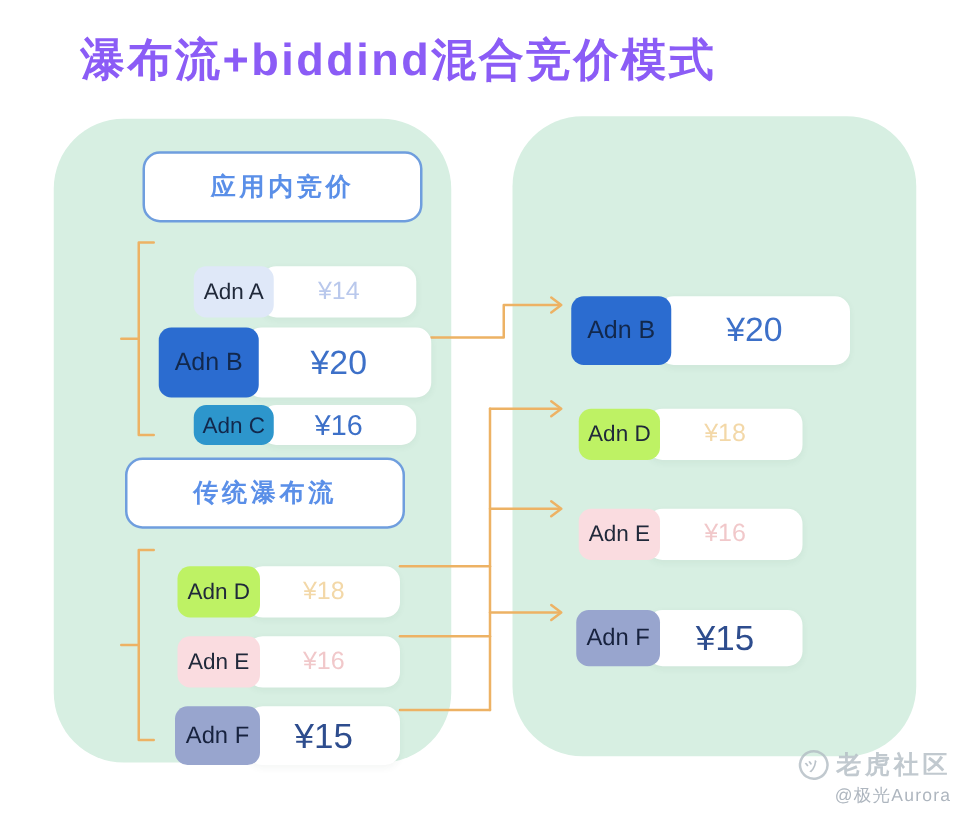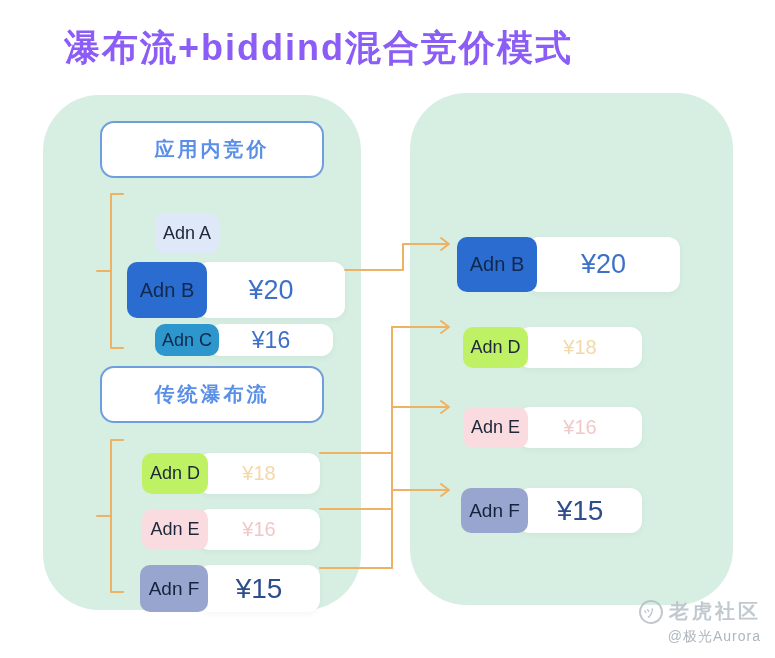--- a/index.html
+++ b/index.html
@@ -119,25 +119,28 @@
 
       <path d="M392 327 H448"></path>
       <path d="M441 321 L449 327 L441 333"></path>
       <path d="M392 407 H448"></path>
       <path d="M441 401 L449 407 L441 413"></path>
       <path d="M392 490 H448"></path>
       <path d="M441 484 L449 490 L441 496"></path>
     </g>
   </svg>
 
-  <div class="box-header" style="left:100px;top:121px;width:220px;height:53px">应用内竞价</div>
+  <div class="box-header" style="left:114px;top:121px;width:220px;height:53px">应用内竞价</div>
   <div class="box-header" style="left:100px;top:366px;width:220px;height:53px">传统瀑布流</div>
 
   <div class="row" style="left:155px;top:193px;height:41px">
     <div class="tag bg-a" style="width:64px">Adn A</div>
+    <div class="val" style="width:124px">
+      <span class="price p-muted-blue">¥14</span>
+    </div>
   </div>
 
   <div class="row" style="left:127px;top:242px;height:56px">
     <div class="tag big bg-b" style="width:80px">Adn B</div>
     <div class="val" style="width:148px">
       <span class="price p-blue-big">¥20</span>
     </div>
   </div>
 
   <div class="row" style="left:155px;top:304px;height:32px">

